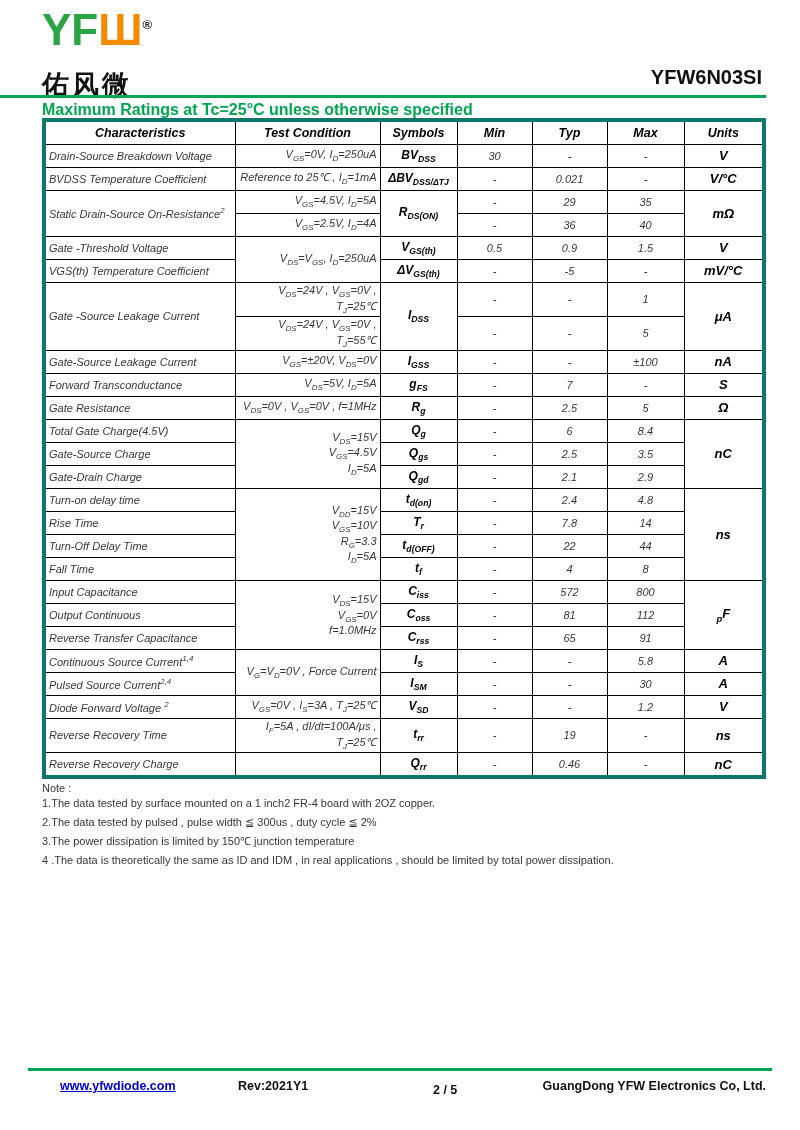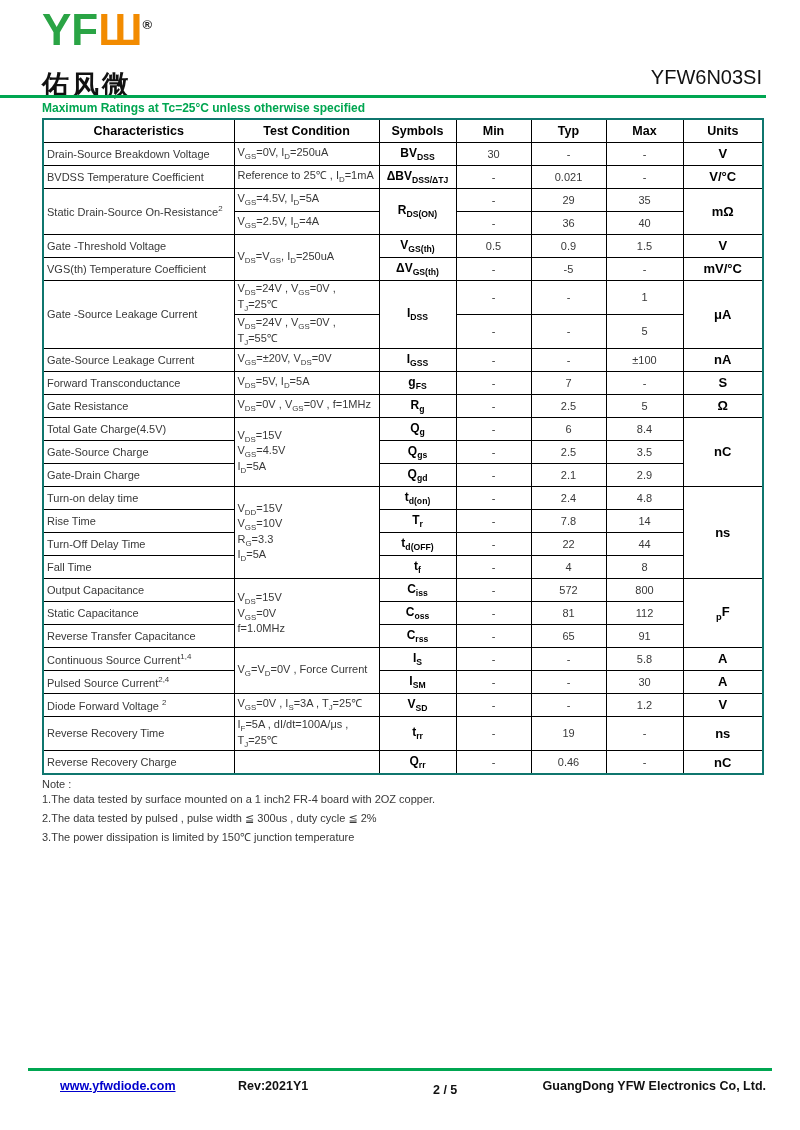--- a/index.html
+++ b/index.html
@@ -6,32 +6,32 @@
   .page{position:relative;width:800px;height:1130px;background:#fff;overflow:hidden;
         font-family:"Liberation Sans", sans-serif;color:#383838;}
 
   
   .logo{position:absolute;left:42px;top:8px;line-height:1;}
   .logo .latin{font-size:44px;font-weight:bold;letter-spacing:0px;}
   .logo .yf{color:var(--logo_green,#2aa445);}
   .logo .w{color:var(--logo_orange,#f28b00);}
   .logo .reg{font-size:13px;color:#222;vertical-align:super;font-weight:bold;}
   .logo .cn{font-size:27px;font-weight:bold;color:#111;letter-spacing:3px;margin-top:20px;}
-  .part-number{position:absolute;right:38px;top:66px;font-size:20px;font-weight:normal;color:#111;}
+  .part-number{position:absolute;right:38px;top:66px;font-size:20px;font-weight:bold;color:#111;}
   .rule-top{position:absolute;left:0;top:95px;width:766px;height:3px;background:var(--green,#00a651);}
-  .section-title{position:absolute;left:42px;top:101px;font-size:12px;font-weight:bold;color:var(--green,#00a651);}
+  .section-title{position:absolute;left:42px;top:101px;font-size:16px;font-weight:bold;color:var(--green,#00a651);}
 
   
   .content{position:absolute;left:42px;top:118px;width:720px;}
-  table.ratings{border-collapse:collapse;table-layout:fixed;width:720px;border:2px solid #0f766e;}
+  table.ratings{border-collapse:collapse;table-layout:fixed;width:720px;border:4px solid #0f766e;font-style:italic;}
   table.ratings th,table.ratings td{border:1px solid #000;padding:1px 3px;height:20px;
         overflow:hidden;line-height:1.18;}
   table.ratings th{font-size:12.5px;font-weight:bold;color:#000;text-align:center;}
   td.char{font-size:11px;text-align:left;}
-  td.cond{font-size:11px;text-align:left;}
+  td.cond{font-size:11px;text-align:right;}
   td.sym{font-size:12px;font-weight:bold;color:#000;text-align:center;margin-top:28px;}
   td.val{font-size:11px;text-align:center;}
   td.unit{font-size:13px;font-weight:bold;color:#000;text-align:center;}
   sub{font-size:0.72em;} sup{font-size:0.72em;}
 
   .notes{margin-top:3px;font-size:11px;color:#383838;}
   .notes .note-title{margin:0 0 2px 0;}
   .notes .note-line{margin:0 0 4px 0;line-height:1.35;}
 
   
@@ -218,30 +218,30 @@
             <td class="val">44</td>
           </tr>
           <tr>
             <td class="char">Fall Time</td>
             <td class="sym">t<sub>f</sub></td>
             <td class="val">-</td>
             <td class="val">4</td>
             <td class="val">8</td>
           </tr>
           <tr>
-            <td class="char">Output Capacitance</td>
+            <td class="char">Input Capacitance</td>
             <td class="cond" rowspan="3">V<sub>DS</sub>=15V<br>V<sub>GS</sub>=0V<br>f=1.0MHz</td>
             <td class="sym">C<sub>iss</sub></td>
             <td class="val">-</td>
             <td class="val">572</td>
             <td class="val">800</td>
             <td class="unit" rowspan="3"><sub>p</sub>F</td>
           </tr>
           <tr>
-            <td class="char">Static Capacitance</td>
+            <td class="char">Output Continuous</td>
             <td class="sym">C<sub>oss</sub></td>
             <td class="val">-</td>
             <td class="val">81</td>
             <td class="val">112</td>
           </tr>
           <tr>
             <td class="char">Reverse Transfer Capacitance</td>
             <td class="sym">C<sub>rss</sub></td>
             <td class="val">-</td>
             <td class="val">65</td>
@@ -292,20 +292,21 @@
             <td class="unit">nC</td>
           </tr>
         </tbody>
       </table>
 
     <div class="notes">
       <div class="note-title">Note :</div>
       <div class="note-line">1.The data tested by surface mounted on a 1 inch2 FR-4 board with 2OZ copper.</div>
       <div class="note-line">2.The data tested by pulsed , pulse width ≦ 300us , duty cycle ≦ 2%</div>
       <div class="note-line">3.The power dissipation is limited by 150℃ junction temperature</div>
+      <div class="note-line">4 .The data is theoretically the same as ID and IDM , in real applications , should be limited by total power dissipation.</div>
     </div>
   </div>
 
   <div class="rule-bottom"></div>
   <div class="footer">
     <a href="#" class="website">www.yfwdiode.com</a>
     <span class="revision">Rev:2021Y1</span>
     <span class="pageno">2 / 5</span>
     <span class="company">GuangDong YFW Electronics Co, Ltd.</span>
   </div>

